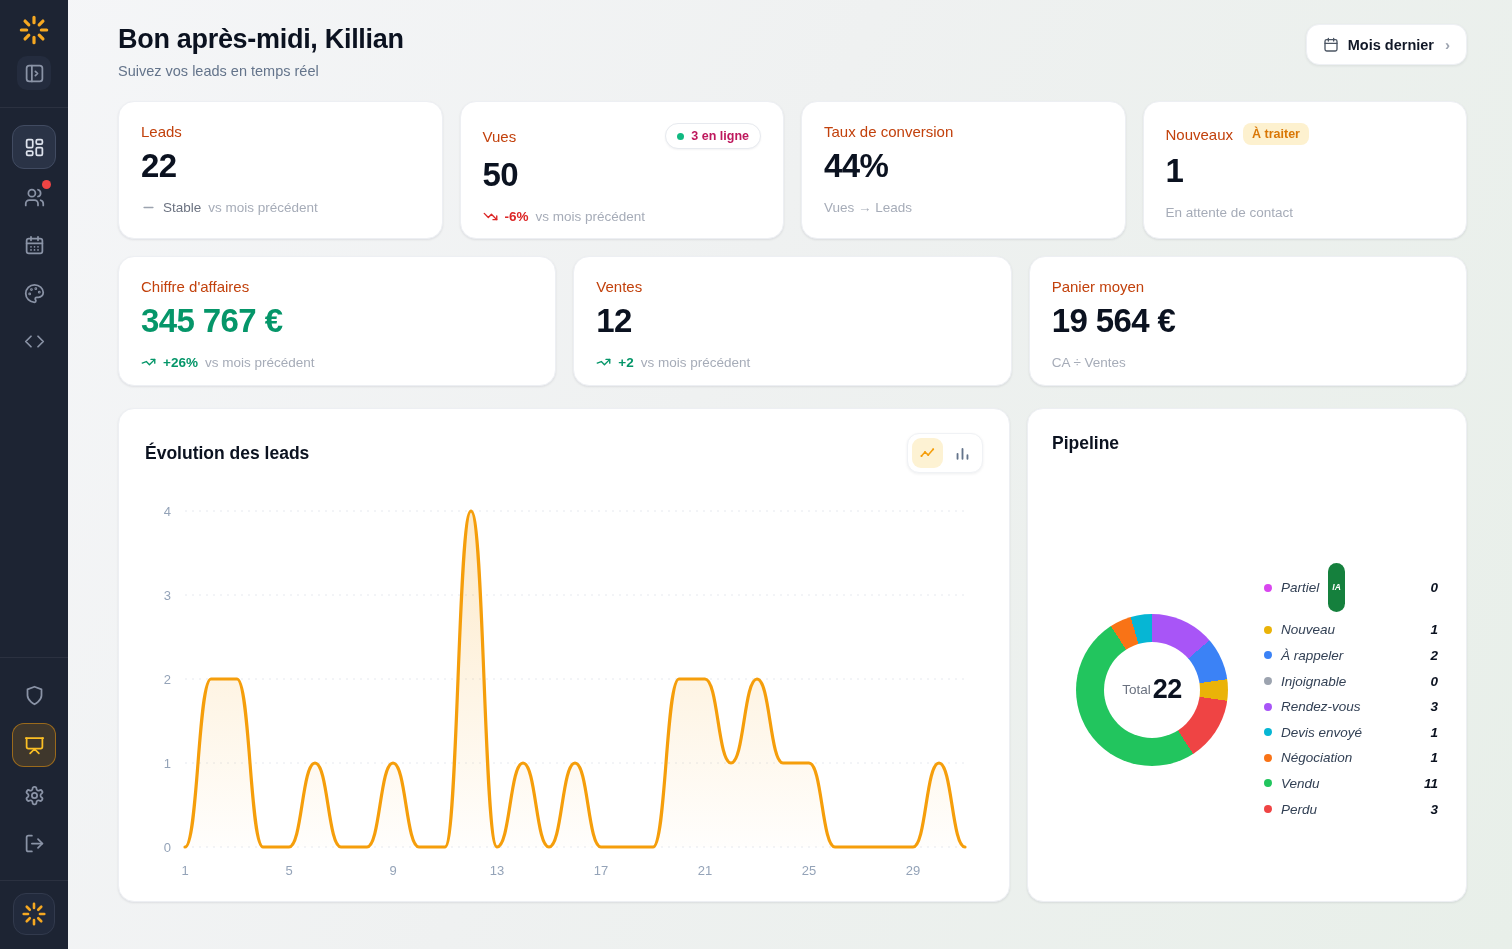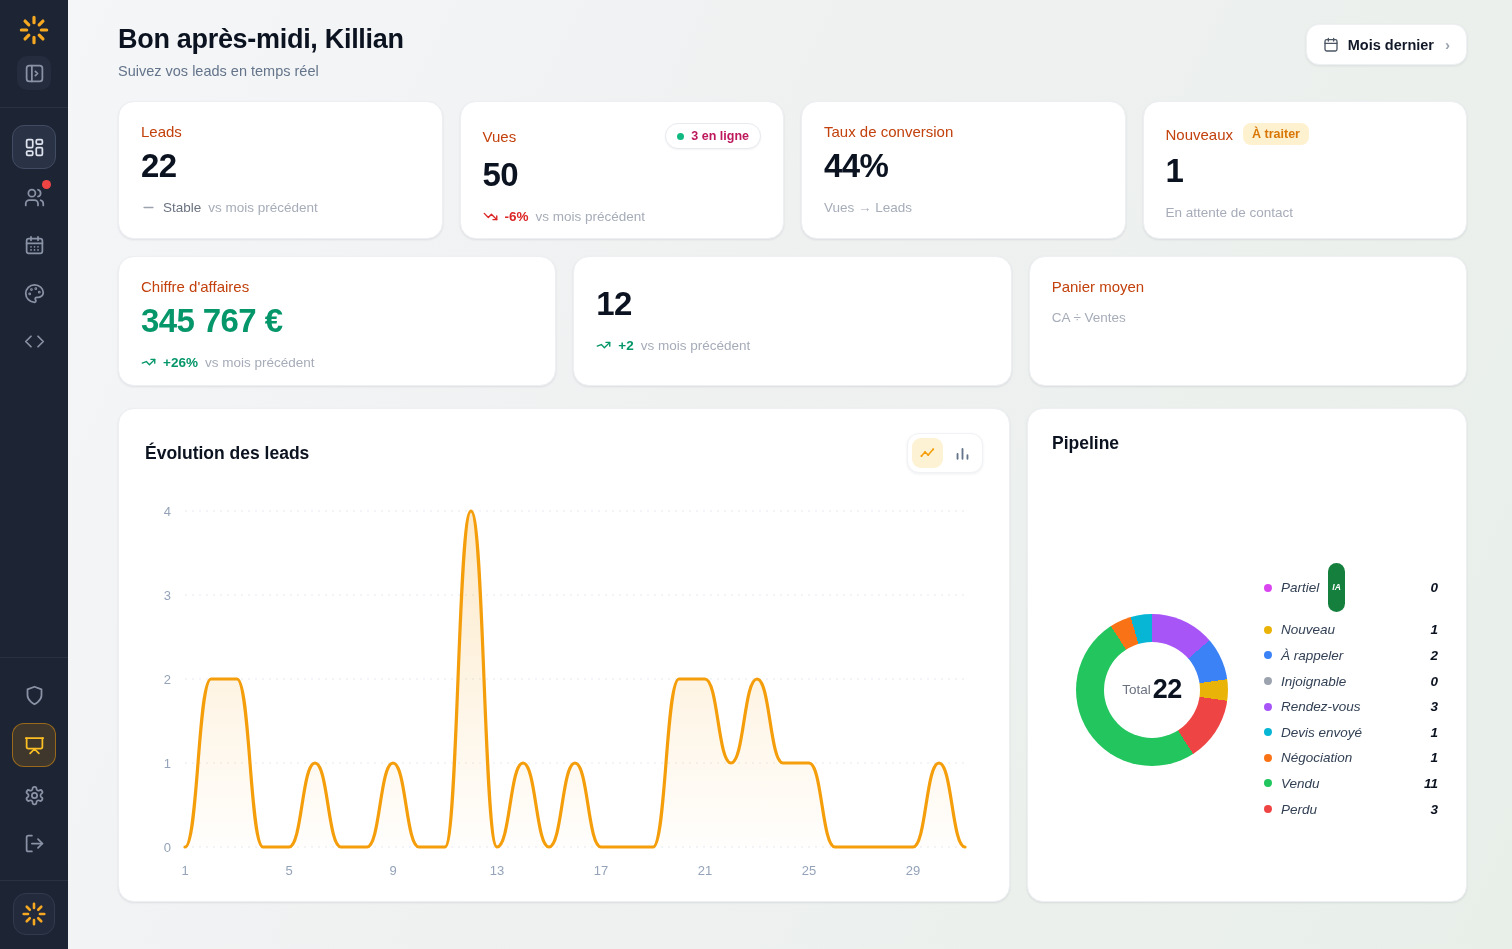--- a/index.html
+++ b/index.html
@@ -258,33 +258,35 @@
           <svg class="icon-up" viewBox="0 0 24 24" fill="none" stroke="currentColor" stroke-width="2.2" stroke-linecap="round" stroke-linejoin="round">
             <path d="m22 7-8.5 8.5-5-5L2 13"></path>
               <path d="M16 7h6v6"></path>
             </svg>
           <span class="delta-up">+26%</span>
           <span>vs mois précédent</span>
         </div>
       </div>
 
       <div class="card metric-card">
+        <div class="kpi-label">Ventes</div>
         <div class="kpi-value">12</div>
         <div class="kpi-foot">
           <svg class="icon-up" viewBox="0 0 24 24" fill="none" stroke="currentColor" stroke-width="2.2" stroke-linecap="round" stroke-linejoin="round">
             <path d="m22 7-8.5 8.5-5-5L2 13"></path>
               <path d="M16 7h6v6"></path>
             </svg>
           <span class="delta-up">+2</span>
           <span>vs mois précédent</span>
         </div>
       </div>
 
       <div class="card metric-card">
         <div class="kpi-label">Panier moyen</div>
+        <div class="kpi-value">19 564 €</div>
         <div class="kpi-foot">CA ÷ Ventes</div>
       </div>
     </div>
 
     <div class="bottom-row">
 
       <div class="card chart-card">
         <div class="chart-head">
           <div class="chart-title">Évolution des leads</div>
           <div class="chart-toggle">

